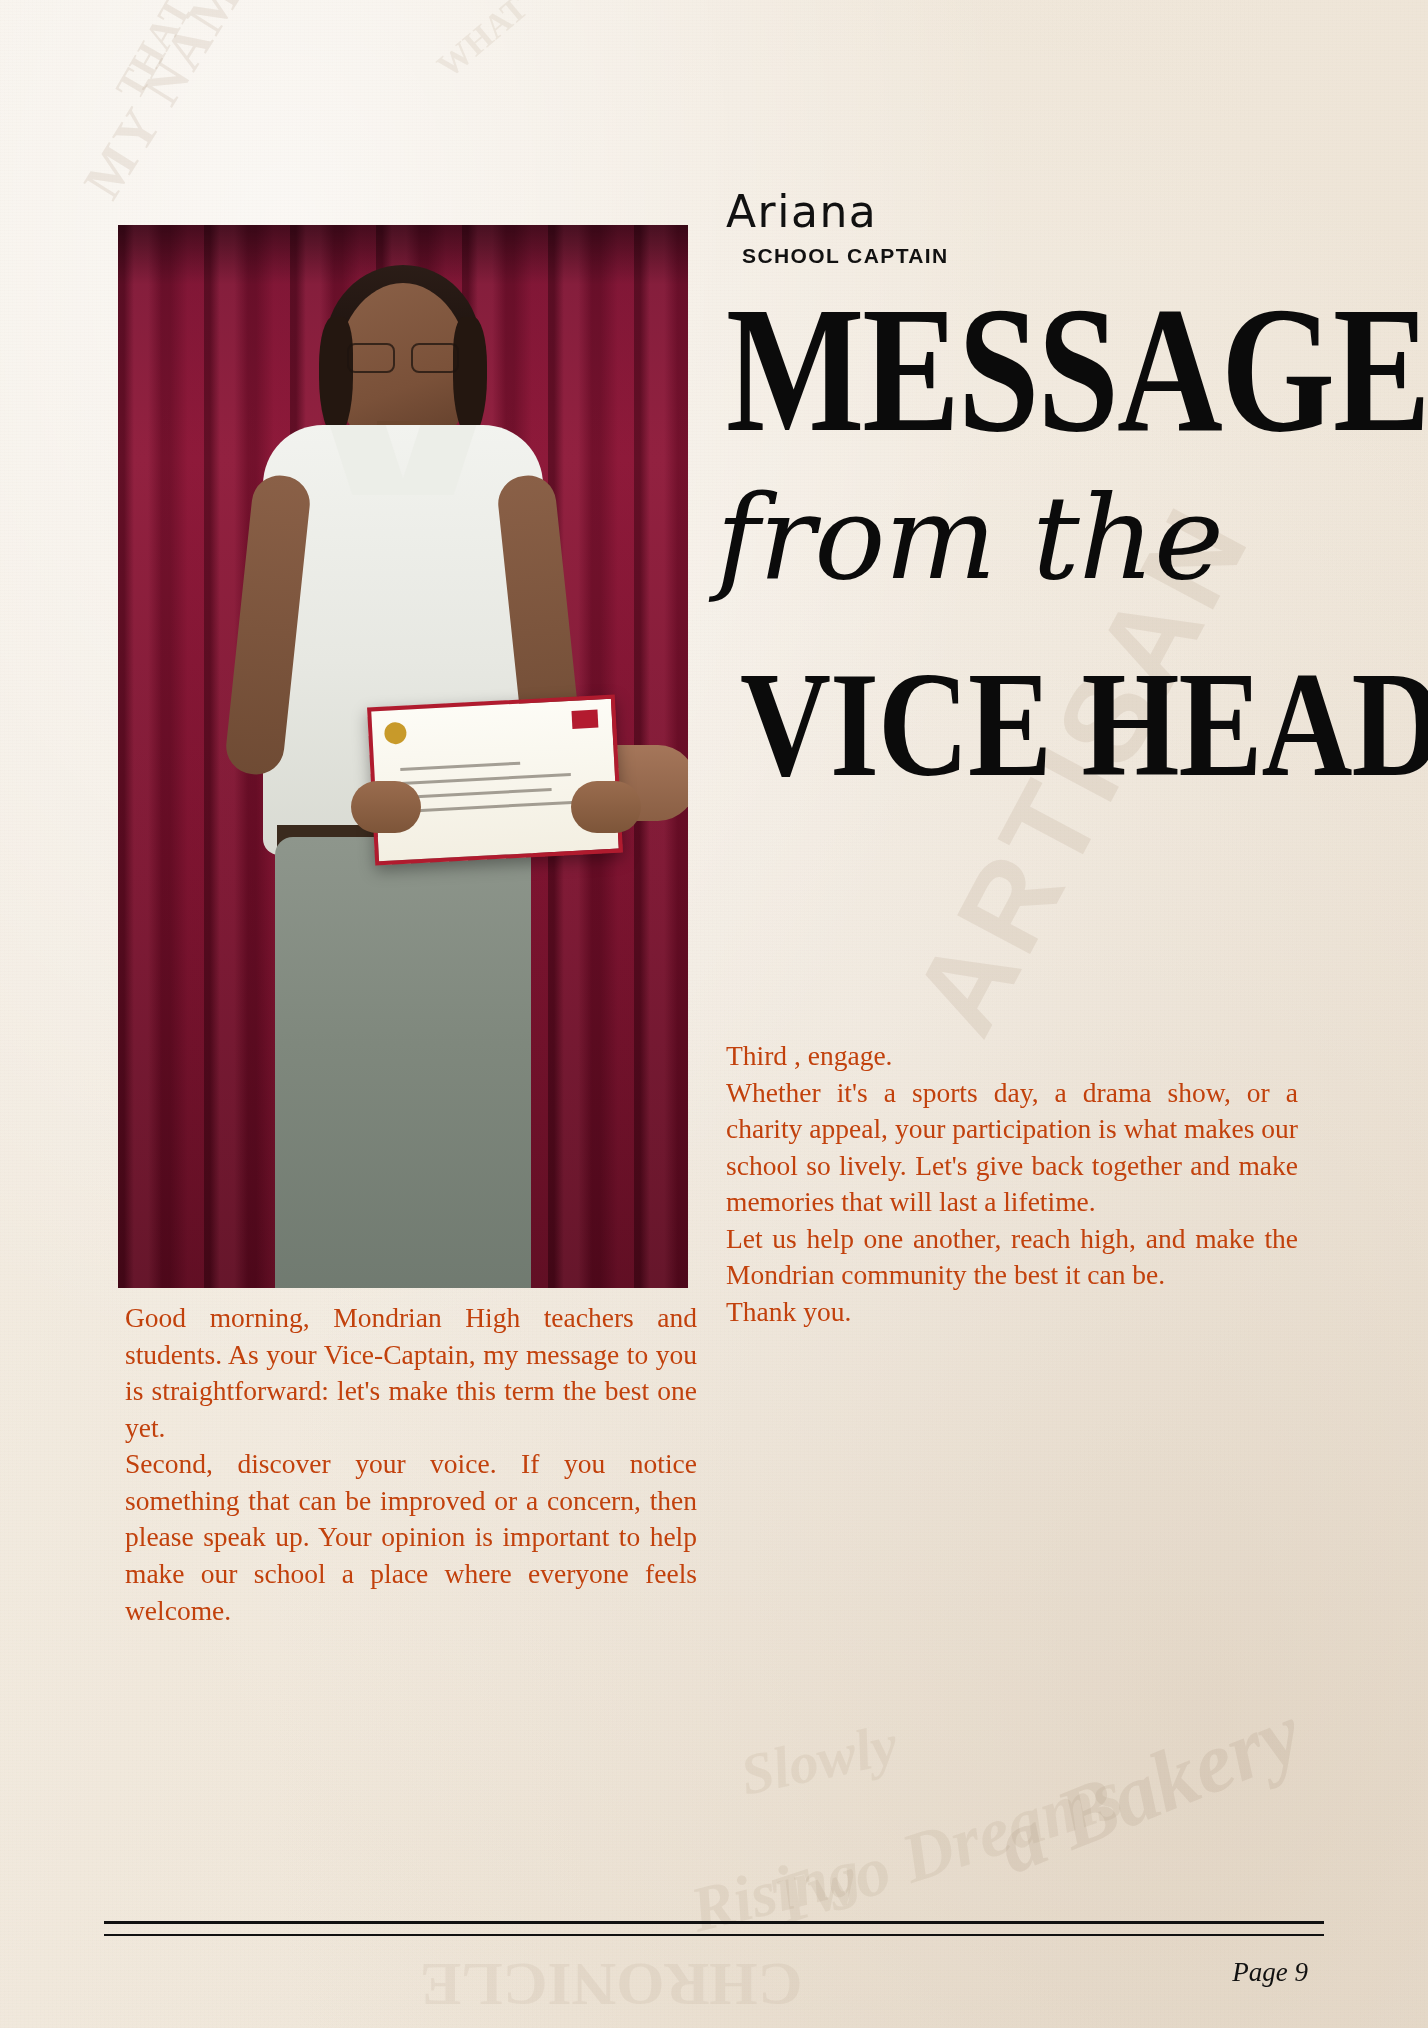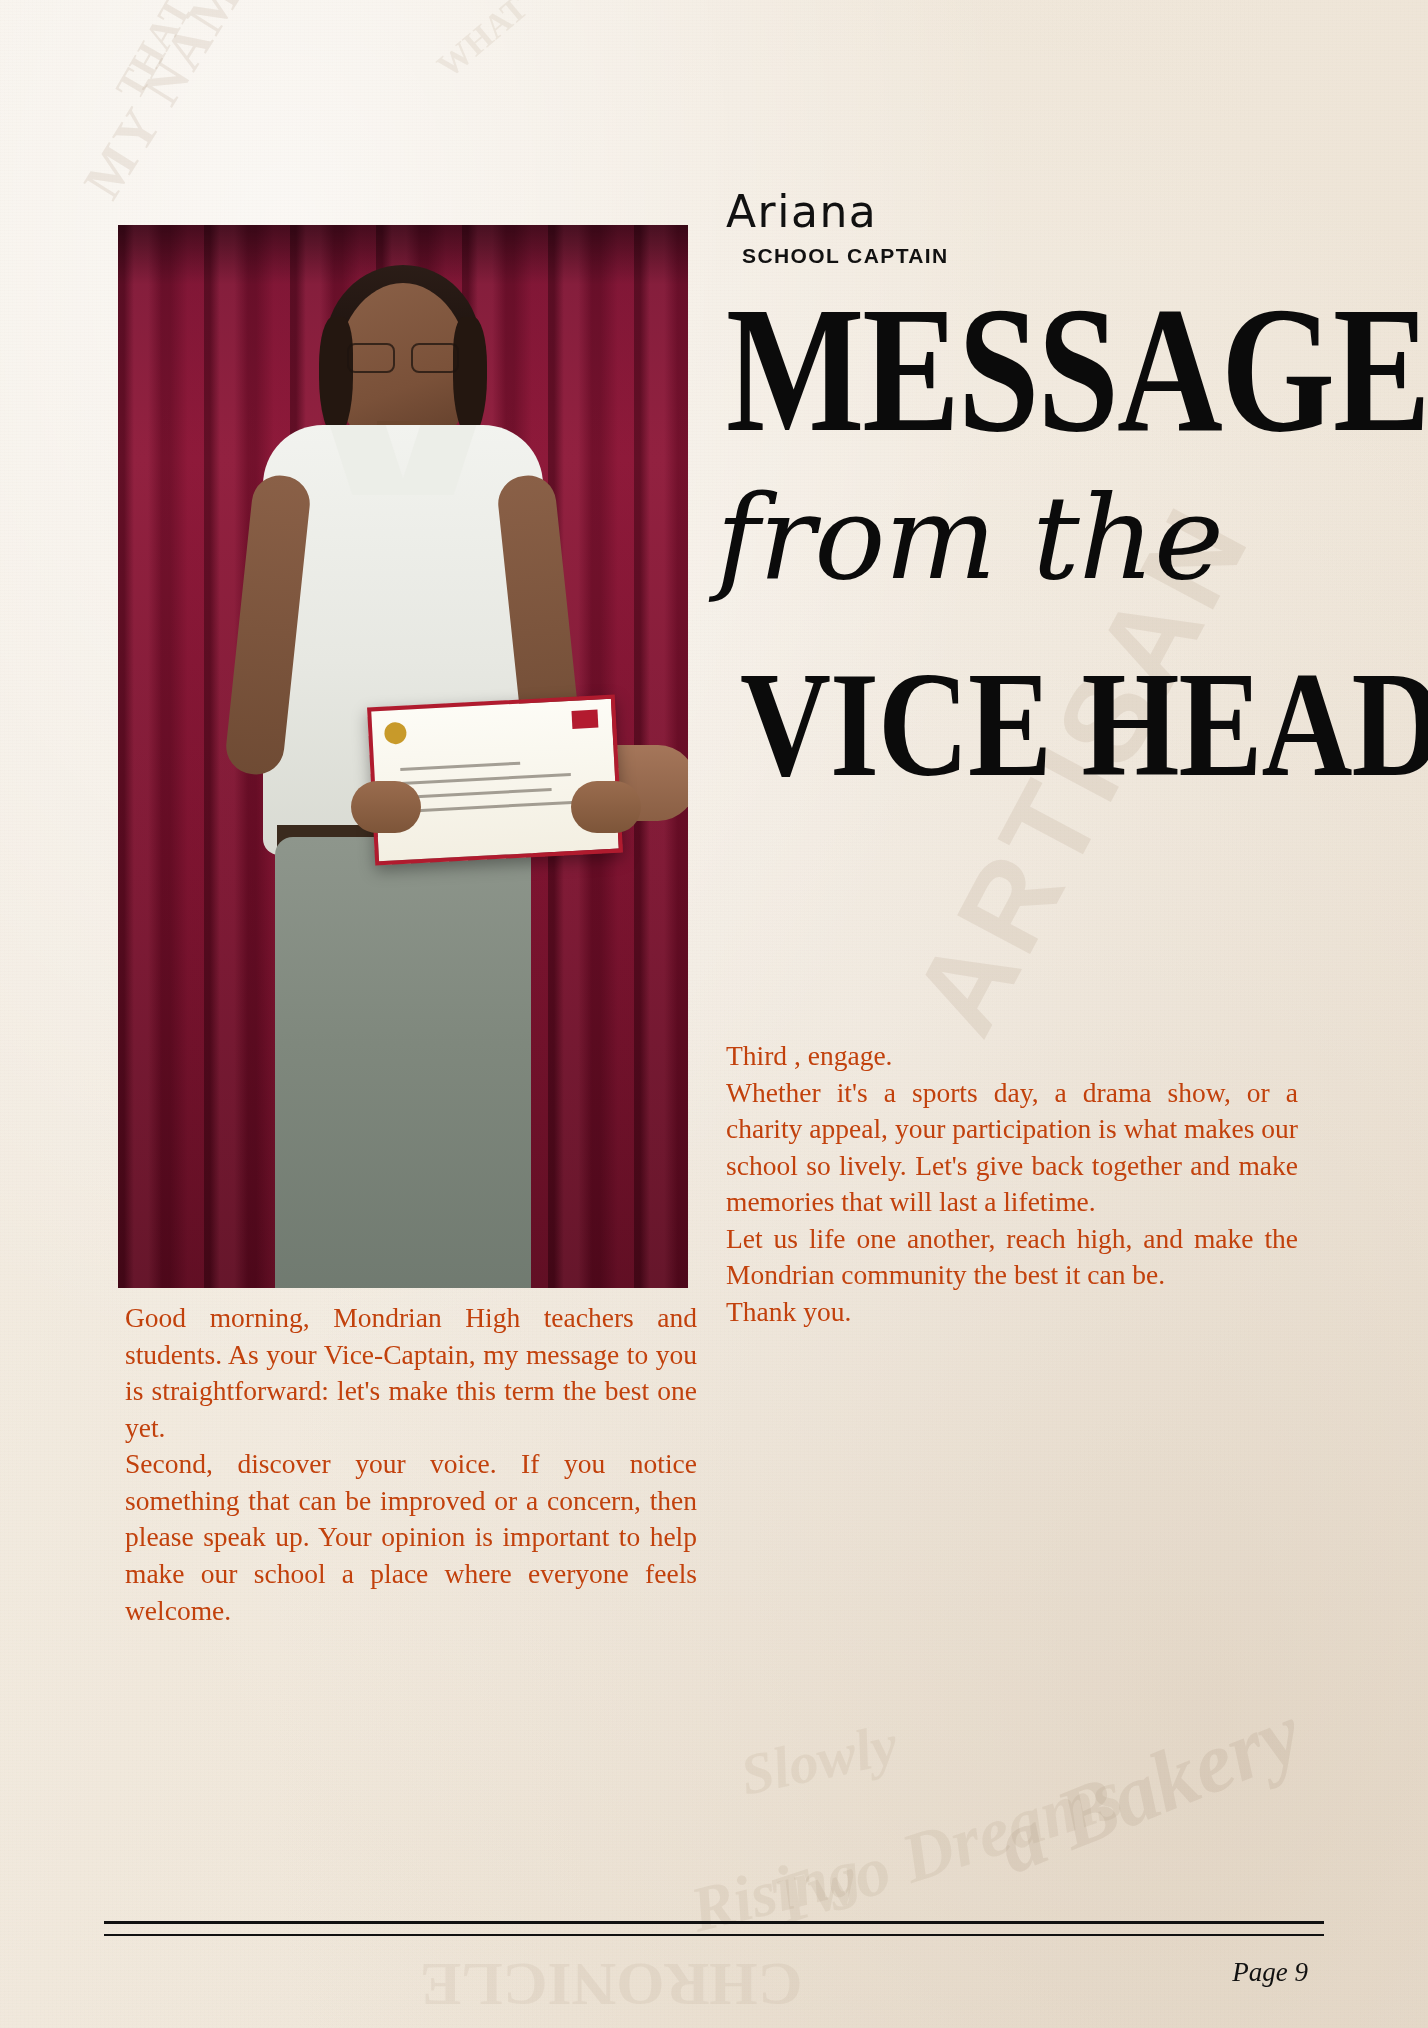--- a/index.html
+++ b/index.html
@@ -405,21 +405,21 @@
   </div>
 
   <div class="col col-left">
     <p>Good morning, Mondrian High teachers and students. As your Vice-Captain, my message to you is straightforward: let's make this term the best one yet.</p>
     <p>Second, discover your voice. If you notice something that can be improved or a concern, then please speak up. Your opinion is important to help make our school a place where everyone feels welcome.</p>
   </div>
 
   <div class="col col-right">
     <p>Third , engage.</p>
     <p>Whether it's a sports day, a drama show, or a charity appeal, your participation is what makes our school so lively. Let's give back together and make memories that will last a lifetime.</p>
-    <p>Let us life one another, reach high, and make the Mondrian community the best it can be.</p>
+    <p>Let us help one another, reach high, and make the Mondrian community the best it can be.</p>
     <p>Thank you.</p>
   </div>
 
   <div class="footer-rule-1"></div>
   <div class="footer-rule-2"></div>
   <div class="page-num">Page 9</div>
 
 </div>
 
 </body></html>

